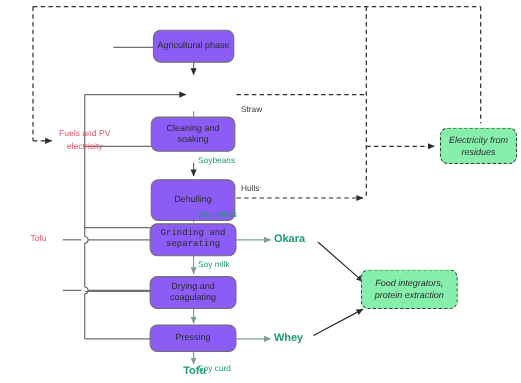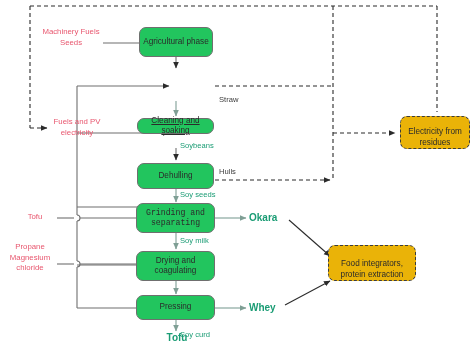--- a/index.html
+++ b/index.html
@@ -20,44 +20,45 @@
     left: 0;
     top: 0;
     width: 474px;
     height: 348px;
   }
   .node {
     position: absolute;
     box-sizing: border-box;
     border: 1px solid #6f6f6f;
     border-radius: 7px;
-    background: #22c55e;
+    background: #8b5cf6;
     color: #2b2b2b;
     font-size: 8.2px;
     line-height: 10.5px;
     text-align: center;
     display: flex;
     align-items: center;
     justify-content: center;
     z-index: 3;
   }
   .node-dashed {
     position: absolute;
     box-sizing: border-box;
     border: 1px dashed #3c3c3c;
     border-radius: 7px;
-    background: #eab308;
+    background: #86efac;
     color: #2b2b2b;
     font-size: 8.2px;
     line-height: 11px;
     text-align: center;
     display: flex;
-    align-items: flex-end;
+    align-items: center;
     justify-content: center;
     z-index: 3;
+    font-style: italic;
   }
   .node-inner { padding: 0 3px; }
   .lbl {
     position: absolute;
     box-sizing: border-box;
     text-align: center;
     line-height: 10.5px;
     z-index: 4;
     background: transparent;
   }
@@ -159,25 +160,25 @@
 
       <path d="M285,305 L330,281" marker-end="url(#arr)"></path>
     </g>
   </svg>
 
   <div class="node" style="left:139px; top:27px; width:74px; height:30px;">
     <span class="node-inner">Agricultural phase</span>
   </div>
 
 
-  <div class="node" style="left:137px; top:118px; width:77px; height:16px;text-decoration:underline;">
+  <div class="node" style="left:137px; top:106px; width:77px; height:32px;">
     <span class="node-inner">Cleaning and soaking</span>
   </div>
 
-  <div class="node" style="left:137px; top:163px; width:77px; height:26px;">
+  <div class="node" style="left:137px; top:163px; width:77px; height:38px;">
     <span class="node-inner">Dehulling</span>
   </div>
 
   <div class="node" style="left:136px; top:203px; width:79px; height:30px;font-family:Liberation Mono, monospace;">
     <span class="node-inner">Grinding and separating</span>
   </div>
 
   <div class="node" style="left:136px; top:295px; width:79px; height:25px;">
     <span class="node-inner">Pressing</span>
   </div>
@@ -187,27 +188,25 @@
   </div>
 
   <div class="node-dashed" style="left:400px; top:116px; width:70px; height:33px;">
     <span class="node-inner">Electricity from residues</span>
   </div>
 
   <div class="node-dashed" style="left:328px; top:245px; width:88px; height:36px;">
     <span class="node-inner">Food integrators, protein extraction</span>
   </div>
 
-  <div class="lbl lbl-input" style="left:40px; top:27px; width:62px;">Machinery Fuels Seeds</div>
 
   <div class="lbl lbl-input" style="left:46px; top:117px; width:62px;">Fuels and PV electricity</div>
 
   <div class="lbl lbl-input" style="left:14px; top:212px; width:42px;">Tofu</div>
 
-  <div class="lbl lbl-input" style="left:3px; top:242px; width:54px;">Propane Magnesium chloride</div>
 
   <div class="lbl lbl-flow" style="left:180px; top:103px; width:50px; text-align:left;margin-top:38px;">Soybeans</div>
 
   <div class="lbl lbl-flow" style="left:180px; top:190px; width:50px; text-align:left;">Soy seeds</div>
 
   <div class="lbl lbl-flow" style="left:180px; top:236px; width:50px; text-align:left;">Soy milk</div>
 
   <div class="lbl lbl-flow" style="left:180px; top:282px; width:50px; text-align:left;margin-top:48px;">Soy curd</div>
 
   <div class="lbl lbl-flow-b" style="left:249px; top:213px; width:40px; text-align:left;">Okara</div>

